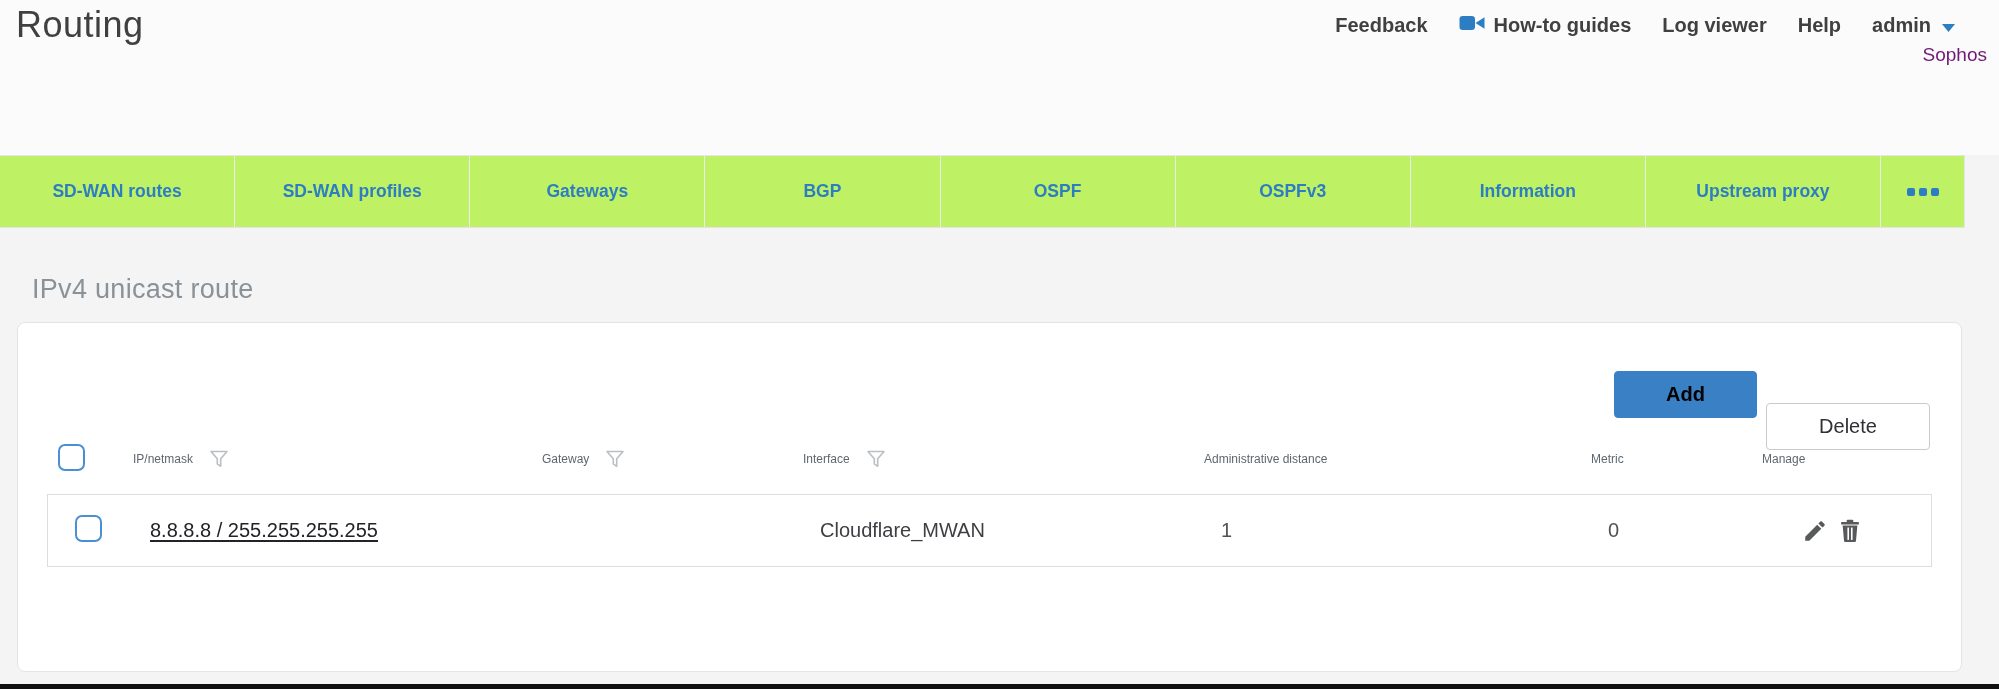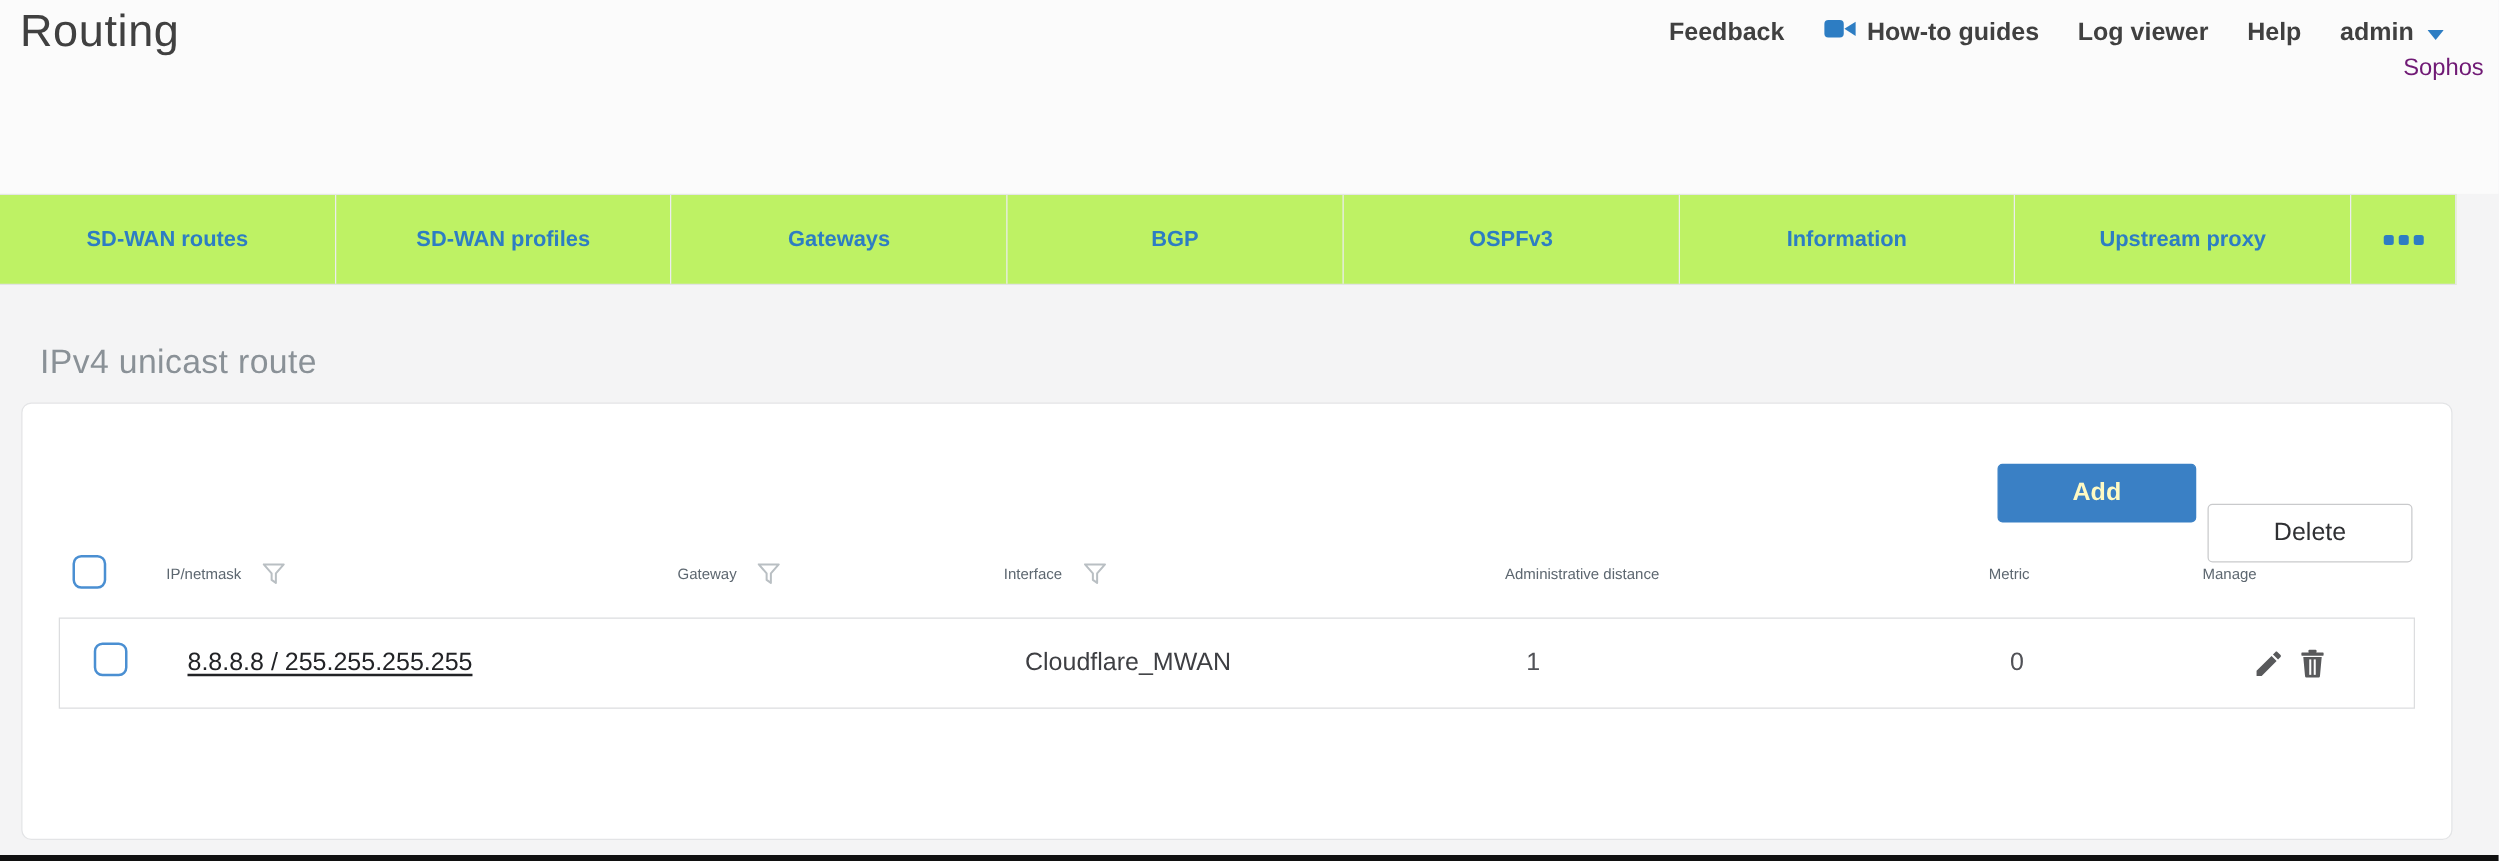--- a/index.html
+++ b/index.html
@@ -57,21 +57,21 @@
   .card {
     position:absolute; left:17px; top:94px; width:1945px; height:350px;
     background:#ffffff; border:1px solid #e3e4e6; border-radius:8px;
   }
   .toolbar { position:absolute; top:48px; right:31px; display:flex; gap:9px; }
   .btn {
     height:47px; border-radius:4px; font-size:20px; display:flex;
     align-items:center; justify-content:center; cursor:pointer;
     font-family:"Liberation Sans","DejaVu Sans",sans-serif;
   }
-  .btn-add { width:159px; background:#3a80c5; border:1px solid #3a80c5; color:#fef9c3; font-weight:600; }
+  .btn-add { width:143px; background:#3a80c5; border:1px solid #3a80c5; color:#000000; font-weight:600; }
   .btn-delete { width:164px; background:#ffffff; border:1px solid #c9cacc; color:#2f3033; font-weight:400;margin-top:32px; }
 
   .grid-cols {
     display:grid;
     grid-template-columns:75px 409px 261px 401px 387px 171px 1fr;
     align-items:center;
   }
   .thead {
     position:absolute; top:112px; left:13px; right:29px; height:48px;
     padding-left:27px; color:#5d6770; font-size:12px;
@@ -135,20 +135,21 @@
 
     <div class="brand">Sophos</div>
   </div>
 
   <div class="tabrow">
     <div class="tabs">
       <div class="tab">SD-WAN routes</div>
       <div class="tab">SD-WAN profiles</div>
       <div class="tab">Gateways</div>
       <div class="tab">BGP</div>
+      <div class="tab">OSPF</div>
       <div class="tab">OSPFv3</div>
       <div class="tab">Information</div>
       <div class="tab">Upstream proxy</div>
       <div class="tab-more">
         <span class="dot"></span>
           <span class="dot"></span>
           <span class="dot"></span>
       </div>
     </div>
   </div>

